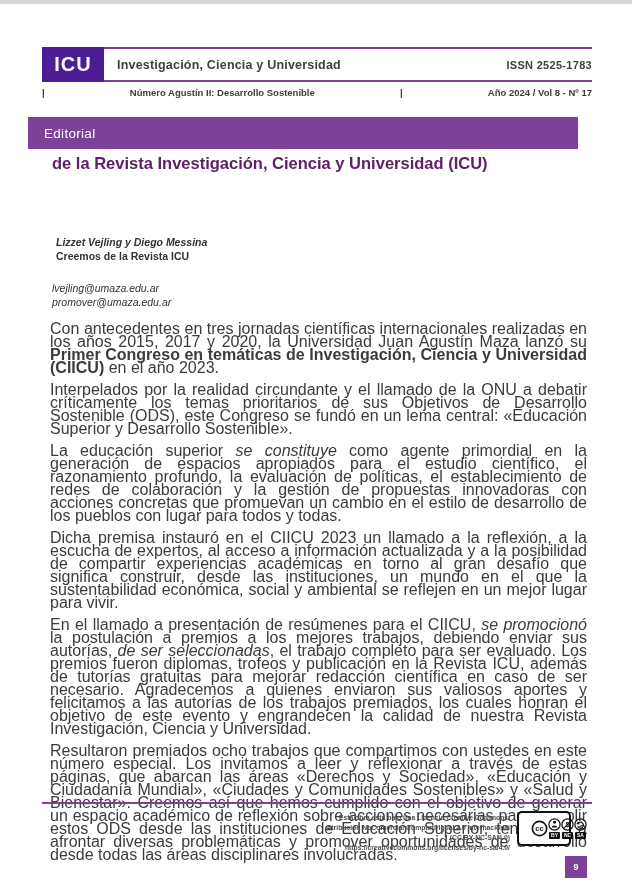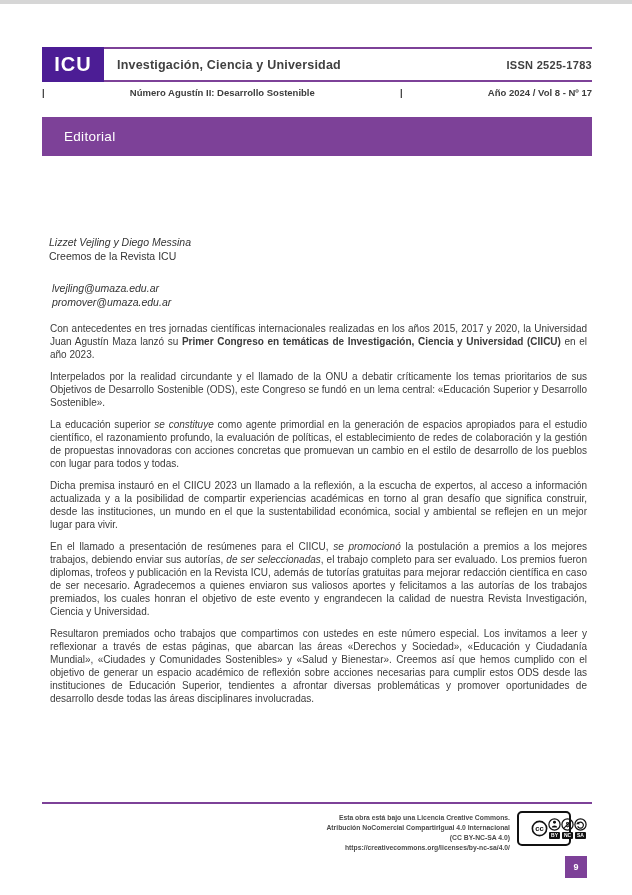--- a/index.html
+++ b/index.html
@@ -46,52 +46,52 @@
   
   .meta-line {
     position: absolute; left: 42px; top: 87px;
     width: 550px;
     display: flex; justify-content: space-between; align-items: baseline;
     font-size: 9.5px; font-weight: bold; color: #3d3d3d;
     white-space: nowrap;
   }
   
   .editorial-bar {
-    position: absolute; left: 42px; top: 117px;
-    width: 550px; height: 39px;
+    position: absolute; left: 28px; top: 117px;
+    width: 550px; height: 32px;
     background: #7d4198;
     color: #ffffff;
     display: flex; align-items: center;
-    padding-left: 22px;
+    padding-left: 16px;
     font-size: 13.5px; letter-spacing: 0.3px;
   }
   
   .title {
     position: absolute; left: 52px; top: 153px;
     width: 530px;
     color: #5e2166;
     font-size: 16.5px; font-weight: bold;
     line-height: 1.28;
   }
   
   .authors {
-    position: absolute; left: 49px; top: 236px;
-    font-size: 10.5px; color: #333333; line-height: 1.3;
+    position: absolute; left: 56px; top: 236px;
+    font-size: 10.5px; color: #333333; line-height: 1.3; font-weight: bold;
   }
   .authors .names { font-style: italic; }
   .emails {
     position: absolute; left: 52px; top: 282px;
     font-size: 10.5px; color: #333333; line-height: 1.3;
     font-style: italic;
   }
   
   .body-text {
     position: absolute; left: 50px; top: 322px;
     width: 537px;
-    font-size: 10px; line-height: 13px;
+    font-size: 16px; line-height: 13px;
     color: #3b3b3b;
     text-align: justify;
   }
   .body-text p { margin-bottom: 9px; }
   
   .footer-rule {
     position: absolute; left: 42px; top: 802px;
     width: 550px; height: 2px;
     background: #7d4198;
   }
@@ -146,20 +146,21 @@
     <span>Número Agustín II: Desarrollo Sostenible</span>
     <span>|</span>
     <span>Año 2024 / Vol 8 - Nº 17</span>
   </div>
 
   <div class="editorial-bar">
     <span>Editorial</span>
   </div>
 
   <h1 class="title">
+    <div>de la Revista Investigación, Ciencia y Universidad (ICU)</div>
   </h1>
 
   <div class="authors">
     <div class="names">Lizzet Vejling y Diego Messina</div>
     <div class="role">Creemos de la Revista ICU</div>
   </div>
 
   <div class="emails">
     <div>lvejling@umaza.edu.ar</div>
     <div>promover@umaza.edu.ar</div>

